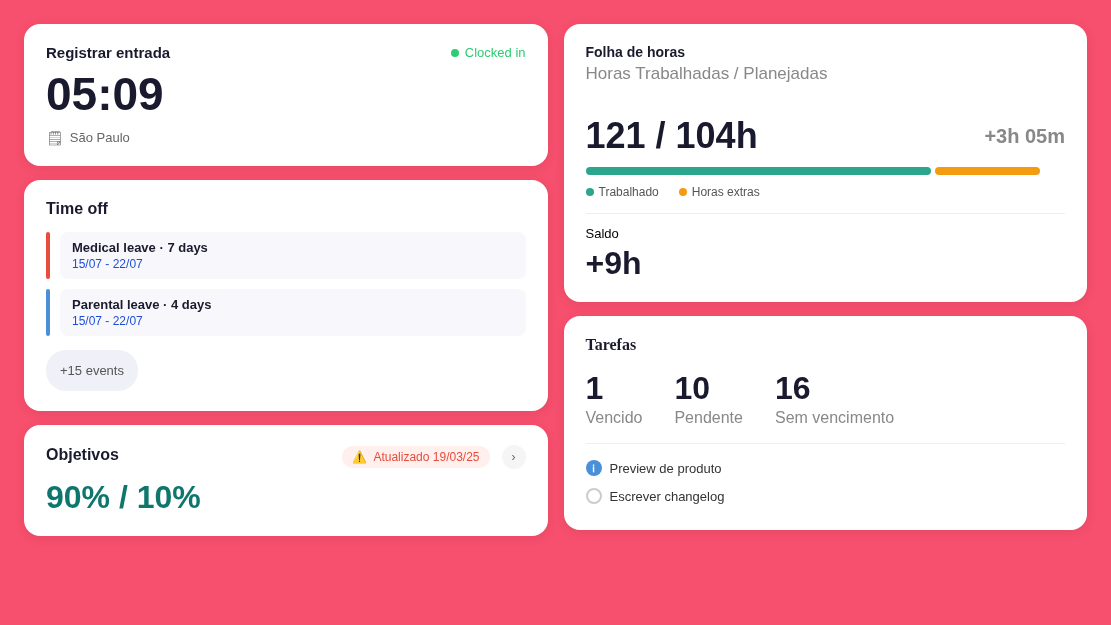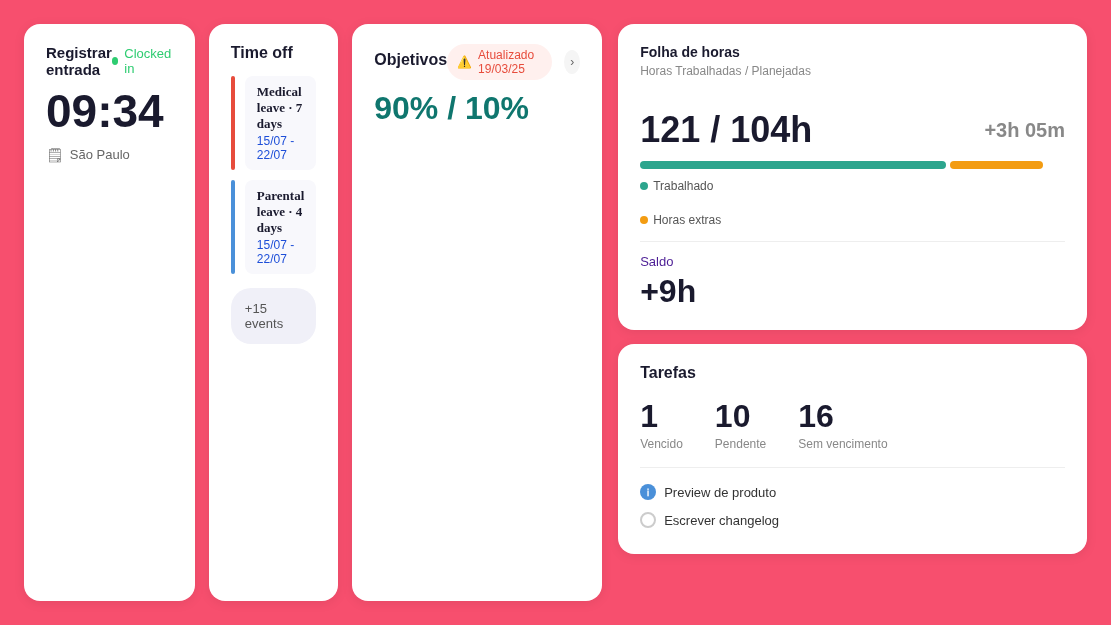--- a/index.html
+++ b/index.html
@@ -15,21 +15,21 @@
     .dashboard {
       display: grid;
       grid-template-columns: 1fr 1fr;
       gap: 16px;
       padding: 24px;
       width: 100%;
       height: 100%;
     }
     .left-col {
       display: flex;
-      flex-direction: row;
+      flex-direction: column;
       gap: 14px;
     }
     .right-col {
       display: flex;
       flex-direction: column;
       gap: 14px;
     }
     .card {
       background: #fff;
       border-radius: 16px;
@@ -102,21 +102,20 @@
     .leave-content {
       background: #f8f8fc;
       border-radius: 8px;
       padding: 8px 12px;
       flex: 1;
     }
     .leave-name {
       font-size: 13px;
       font-weight: 600;
       color: #1a1a2e;
-      font-family: Liberation Serif, serif;
     }
     .leave-dates {
       font-size: 12px;
       color: #1d4ed8;
       margin-top: 2px;
     }
     .more-events {
       display: inline-block;
       background: #f0f0f8;
       border-radius: 20px;
@@ -163,21 +162,21 @@
       color: #0f766e;
     }
     
     .folha-title {
       font-size: 14px;
       font-weight: 600;
       color: #1a1a2e;
       margin-bottom: 4px;
     }
     .folha-subtitle {
-      font-size: 12px;
+      font-size: 17px;
       color: #888;
       margin-bottom: 17px;
     }
     .folha-main {
       display: flex;
       justify-content: space-between;
       align-items: center;
       margin-bottom: 10px;
       margin-top: 31px;
     }
@@ -207,68 +206,68 @@
       background: #f39c12;
       border-radius: 4px;
       flex: 0 0 22%;
     }
     .legend {
       display: flex;
       gap: 20px;
       font-size: 12px;
       color: #555;
       margin-bottom: 14px;
-      flex-direction: column;
     }
     .legend-item {
       display: flex;
       align-items: center;
       gap: 5px;
     }
     .legend-dot {
       width: 8px;
       height: 8px;
       border-radius: 50%;
     }
     .legend-dot.teal { background: #2ca58d; }
     .legend-dot.orange { background: #f39c12; }
     .divider {
       border: none;
       border-top: 1px solid #eee;
       margin: 12px 0;
     }
     .saldo-label {
       font-size: 13px;
-      color: #4c1d95;
+      color: #000000;
       margin-bottom: 4px;
     }
     .saldo-value {
       font-size: 32px;
       font-weight: 700;
       color: #1a1a2e;
     }
     
     .tarefas-title {
       font-size: 16px;
       font-weight: 600;
       color: #1a1a2e;
       margin-bottom: 16px;
+      font-family: Liberation Serif, serif;
     }
     .tarefas-stats {
       display: flex;
       gap: 32px;
       margin-bottom: 16px;
     }
     .stat-num {
       font-size: 32px;
       font-weight: 700;
       color: #1a1a2e;
     }
     .stat-label {
-      font-size: 12px;
+      font-size: 16px;
       color: #888;
       margin-top: 2px;
     }
     .task-divider {
       border: none;
       border-top: 1px solid #eee;
       margin: 10px 0;
     }
     .task-item {
       display: flex;
@@ -306,21 +305,21 @@
   <div class="left-col">
 
     <div class="card">
       <div class="clockin-header">
         <span class="clockin-title">Registrar entrada</span>
         <span class="clocked-badge">
           <span class="clocked-dot"></span>
           <span>Clocked in</span>
         </span>
       </div>
-      <div class="time-display">09:34</div>
+      <div class="time-display">05:09</div>
       <div class="location">
         <span class="location-icon">🗒</span>
         <span>São Paulo</span>
       </div>
     </div>
 
     <div class="card">
       <div class="section-title">Time off</div>
       <div class="leave-item">
         <div class="leave-bar red"></div>

